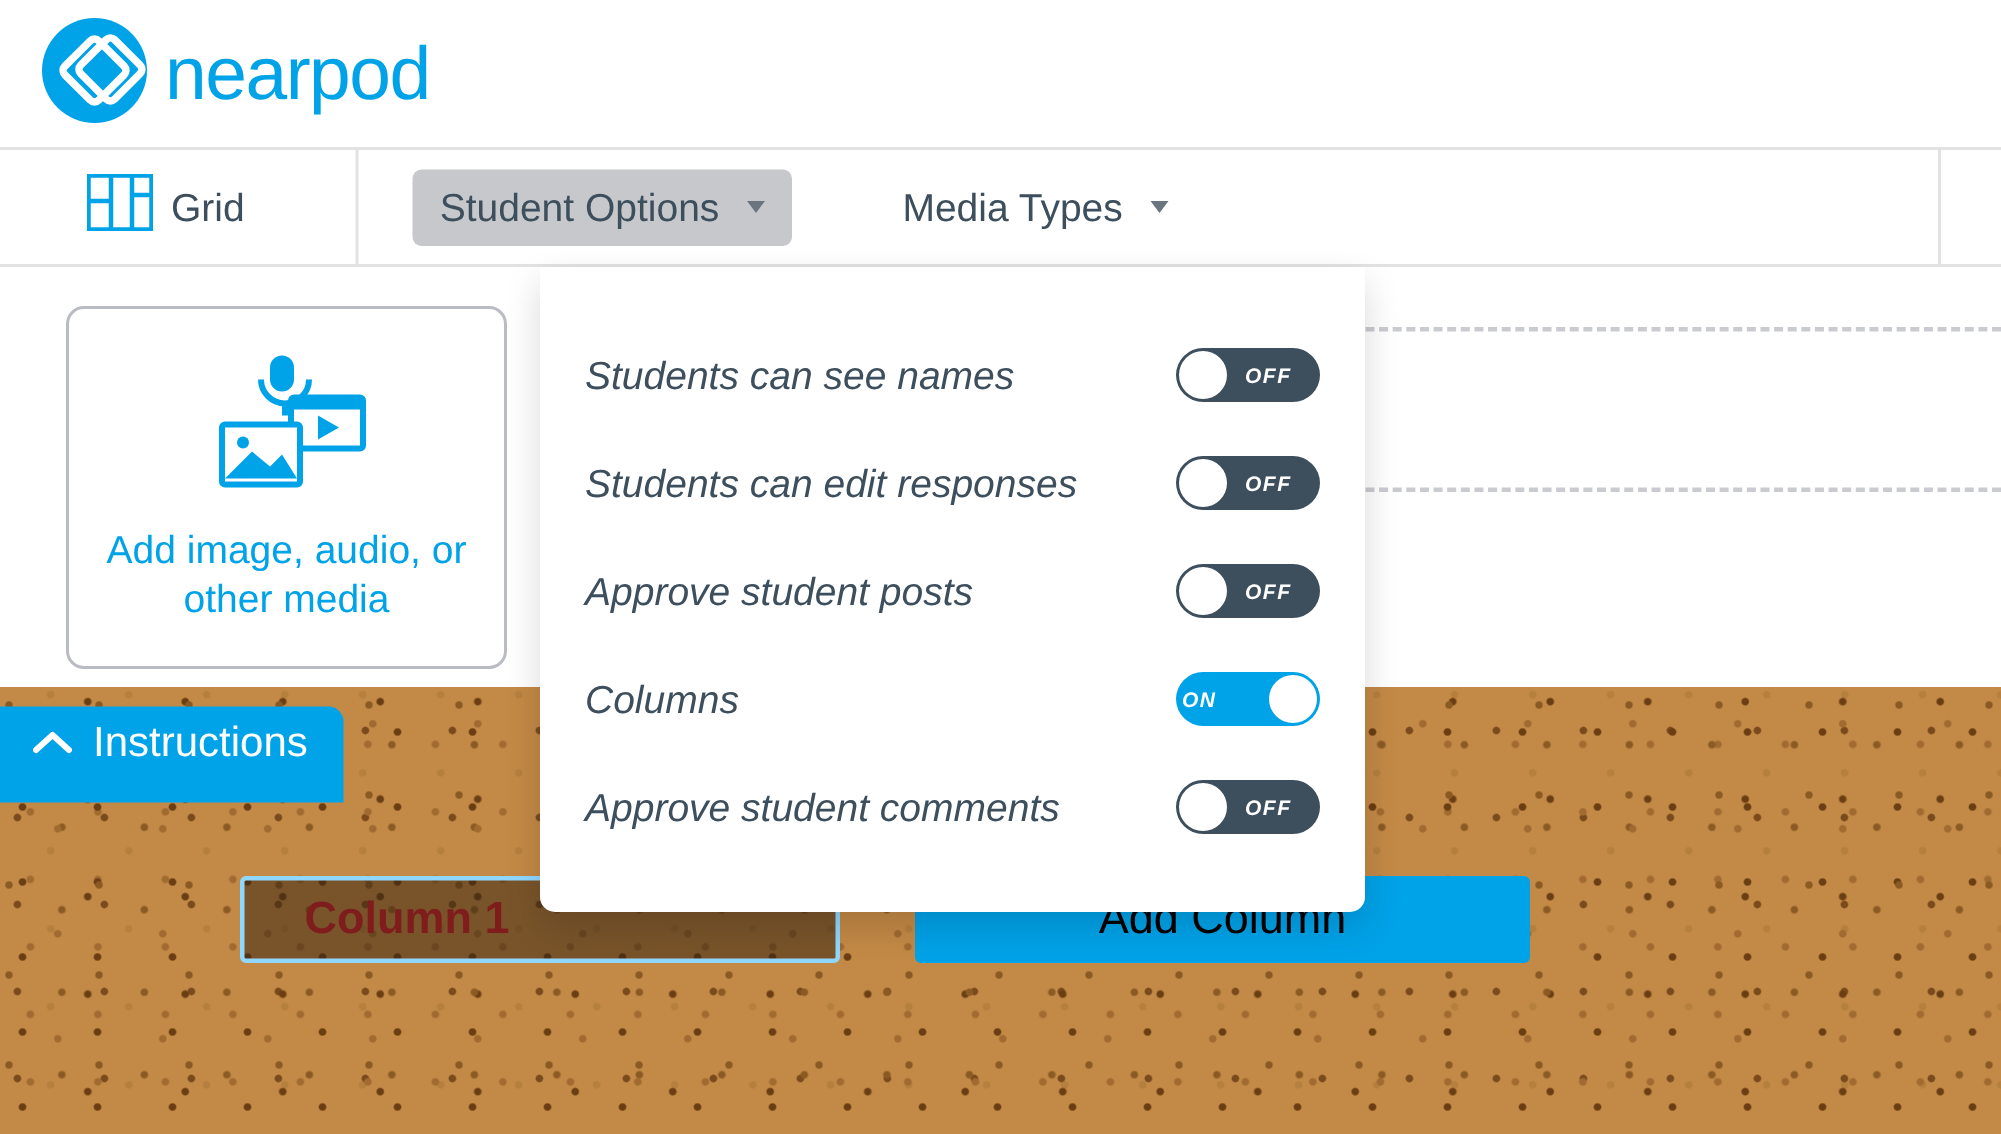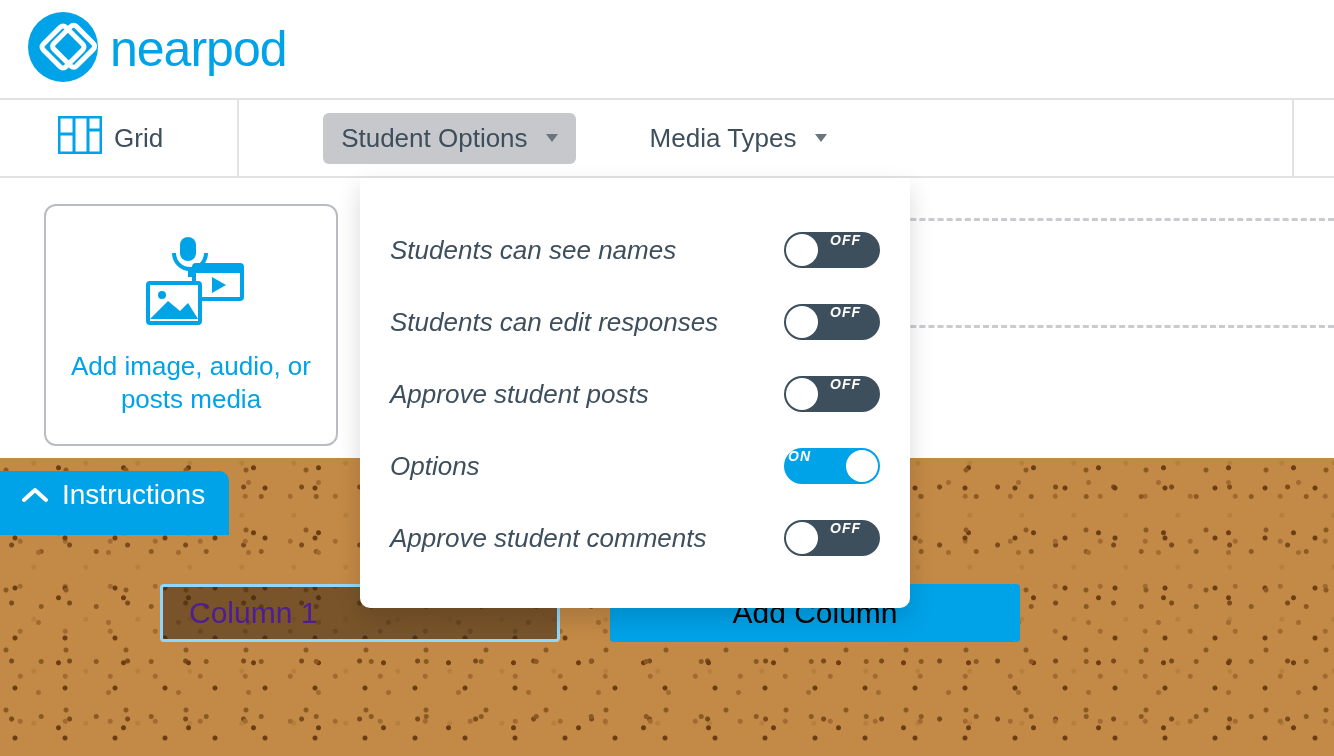--- a/index.html
+++ b/index.html
@@ -63,21 +63,20 @@
   color: #3d4e5c;
   border-radius: 6px;
   margin-right: 20px;
   cursor: pointer;
 }
 .toolbar-item.active-columns {
   background: #c6c8cb;
 }
 .toolbar-item.active-student {
   background: #c6c8cb;
-  margin-left: 48px;
 }
 .toolbar-item .caret {
   width: 0; height: 0;
   border-left: 6px solid transparent;
   border-right: 6px solid transparent;
   border-top: 8px solid #6a7580;
   margin-left: 6px;
 }
 .toolbar .spacer1 { width: 36px; }
 
@@ -185,25 +184,26 @@
   border-radius: 4px;
   display: flex;
   align-items: center;
   justify-content: center;
   font-size: 30px;
 }
 .col-1 {
   left: 160px;
   width: 400px;
   background: rgba(60, 40, 20, 0.55);
-  color: #4c1d95;
+  color: #7f1d1d;
   border: 3px solid #8fd7ff;
   justify-content: flex-start;
-  padding-left: 26px;
+  padding-left: 40px;
   cursor: text;
+  font-weight: bold;
 }
 .add-col {
   left: 610px;
   width: 410px;
   background: #00a2e8;
   color: #000000;
   font-weight: 400;
   cursor: pointer;
 }
 
@@ -230,20 +230,21 @@
 }
 
 
 .toggle {
   position: relative;
   width: 96px;
   height: 36px;
   border-radius: 36px;
   cursor: pointer;
   display: flex;
+  align-items: center;
 }
 .toggle.off {
   background: #3d4e5c;
 }
 .toggle.on {
   background: #00a2e8;
 }
 .toggle .knob {
   position: absolute;
   width: 32px; height: 32px;
@@ -326,21 +327,21 @@
 
         <rect x="58" y="30" width="48" height="34" rx="2" fill="none" stroke="#00a2e8" stroke-width="4"></rect>
         <rect x="58" y="30" width="48" height="8" fill="#00a2e8"></rect>
         <polygon points="76,42 76,58 90,50" fill="#00a2e8"></polygon>
 
         <rect x="12" y="48" width="52" height="40" rx="2" fill="#fff" stroke="#00a2e8" stroke-width="4"></rect>
         <circle cx="26" cy="60" r="4" fill="#00a2e8"></circle>
         <path d="M14 84 L32 66 L44 76 L52 68 L62 84 Z" fill="#00a2e8"></path>
       </svg>
     </span>
-    <div class="media-line1">Add image, audio, or posts media</div>
+    <div class="media-line1">Add image, audio, or other media</div>
   </div>
 
   <div class="topic-box">
     <span class="topic-text">ic</span>
   </div>
 
   <div class="cork"></div>
 
   <div class="instructions-pill">
     <span>
@@ -374,21 +375,21 @@
       </div>
     </div>
     <div class="option-row">
       <span>Approve student posts</span>
       <div class="toggle off">
         <span class="knob"></span>
         <span class="tlabel">OFF</span>
       </div>
     </div>
     <div class="option-row">
-      <span>Options</span>
+      <span>Columns</span>
       <div class="toggle on">
         <span class="tlabel">ON</span>
         <span class="knob"></span>
       </div>
     </div>
     <div class="option-row">
       <span>Approve student comments</span>
       <div class="toggle off">
         <span class="knob"></span>
         <span class="tlabel">OFF</span>

